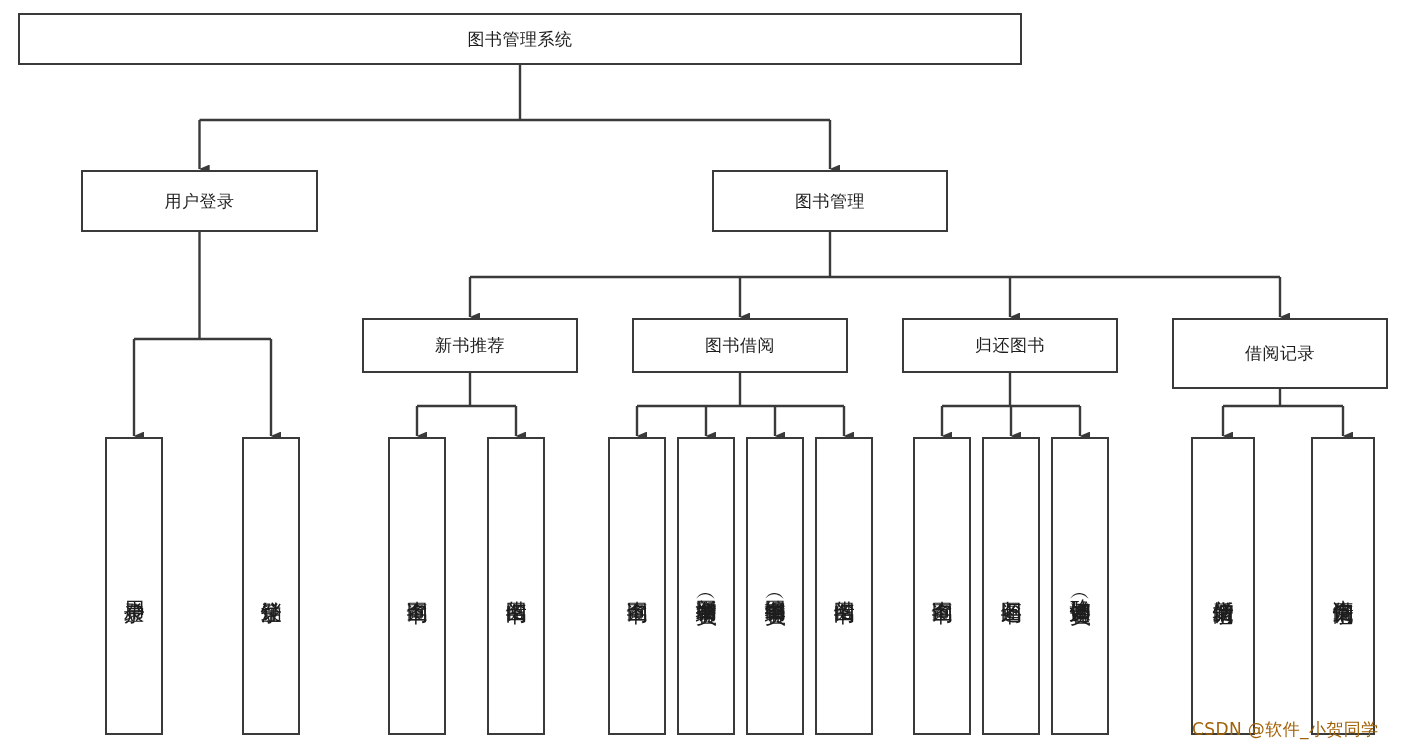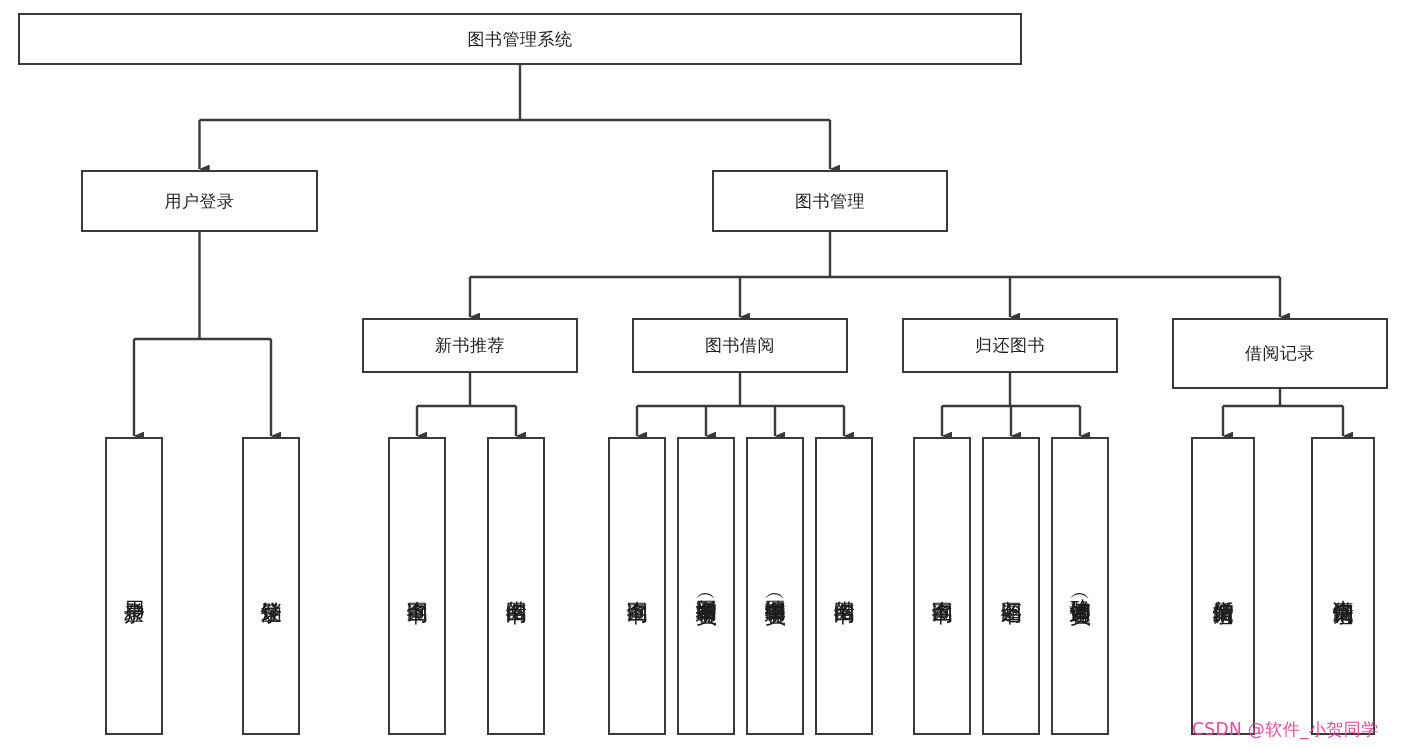--- a/index.html
+++ b/index.html
@@ -53,21 +53,21 @@
   .node.vert .label {
     writing-mode: vertical-rl;
     text-orientation: upright;
     font-size: 21px;
     line-height: 1.16;
     letter-spacing: 1px;
     max-height: 272px;
   }
   .watermark {
     position: absolute;
-    color: #ec4899;
+    color: #a16207;
     font-size: 17px;
     white-space: nowrap;
     letter-spacing: 0.4px;
   }
 </style>
 </head>
 <body>
 
 <div id="canvas">
   <svg id="wires" viewBox="0 0 1405 747" xmlns="http://www.w3.org/2000/svg">

